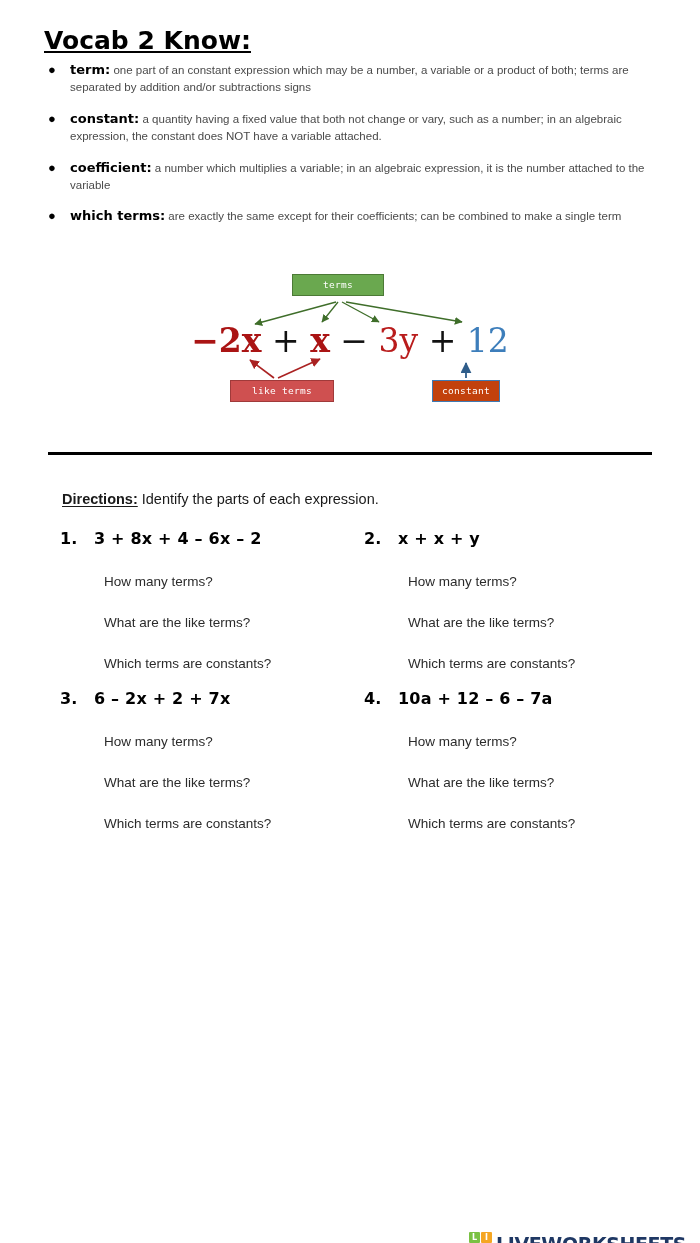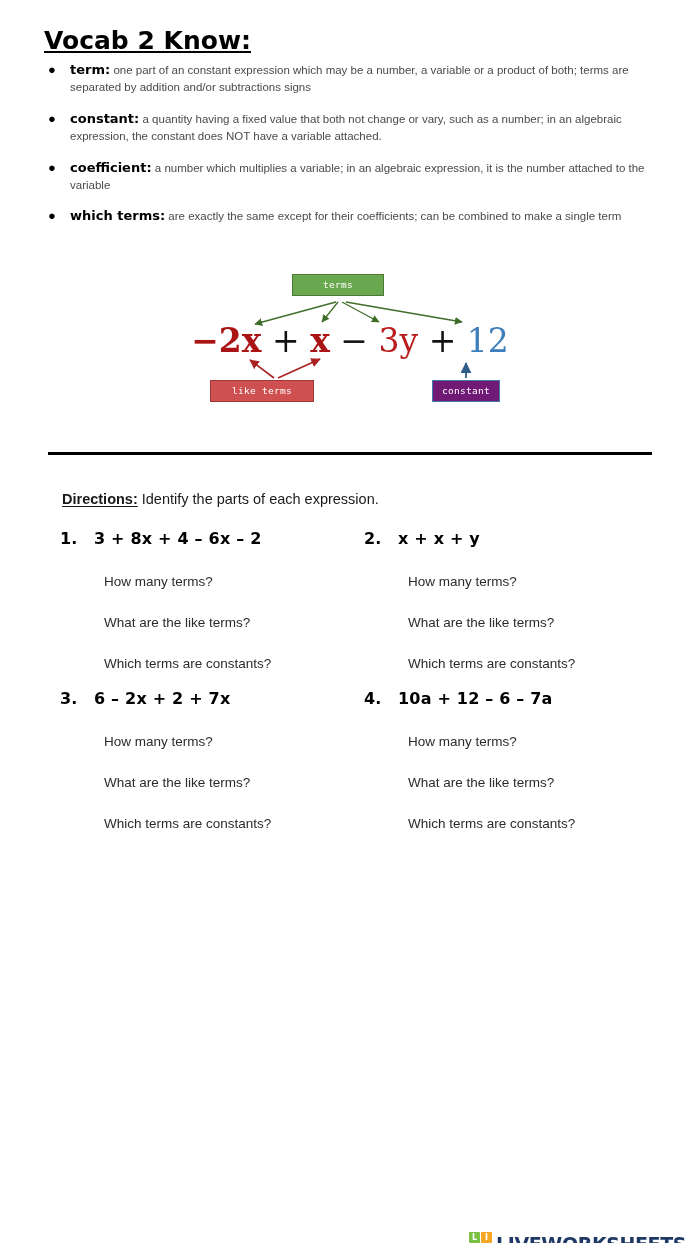--- a/index.html
+++ b/index.html
@@ -81,27 +81,27 @@
     text-align: center;
     padding: 4px 0 5px 0;
     letter-spacing: 0.3px;
   }
   .box-terms {
     left: 122px; top: 10px; width: 92px;
     background: #6aa84f;
     border: 1.5px solid #4c7a36;
   }
   .box-like {
-    left: 40px; top: 116px; width: 104px;
+    left: 60px; top: 116px; width: 104px;
     background: #cf5050;
     border: 1.5px solid #a03a3a;
   }
   .box-constant {
     left: 262px; top: 116px; width: 68px;
-    background: #701a75;
+    background: #c2410c;
     border: 1.5px solid #3f7ab3;
   }
 
   .expr-row {
     position: absolute;
     left: 0; top: 60px;
     width: 360px;
     text-align: center;
     font-family: "DejaVu Serif", serif;
     font-size: 33px;

